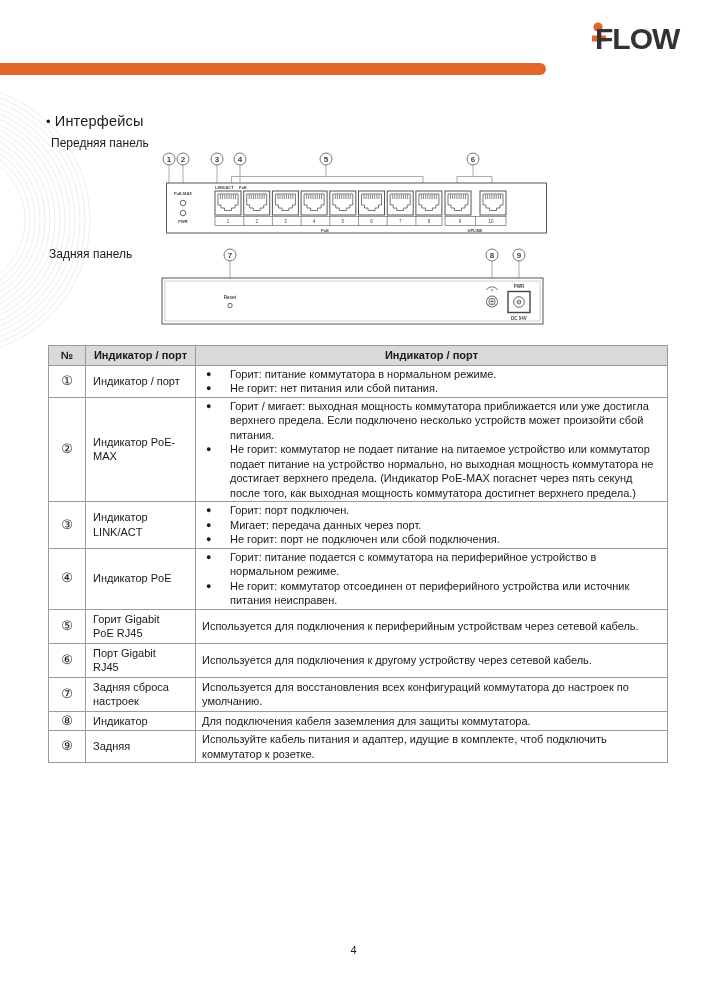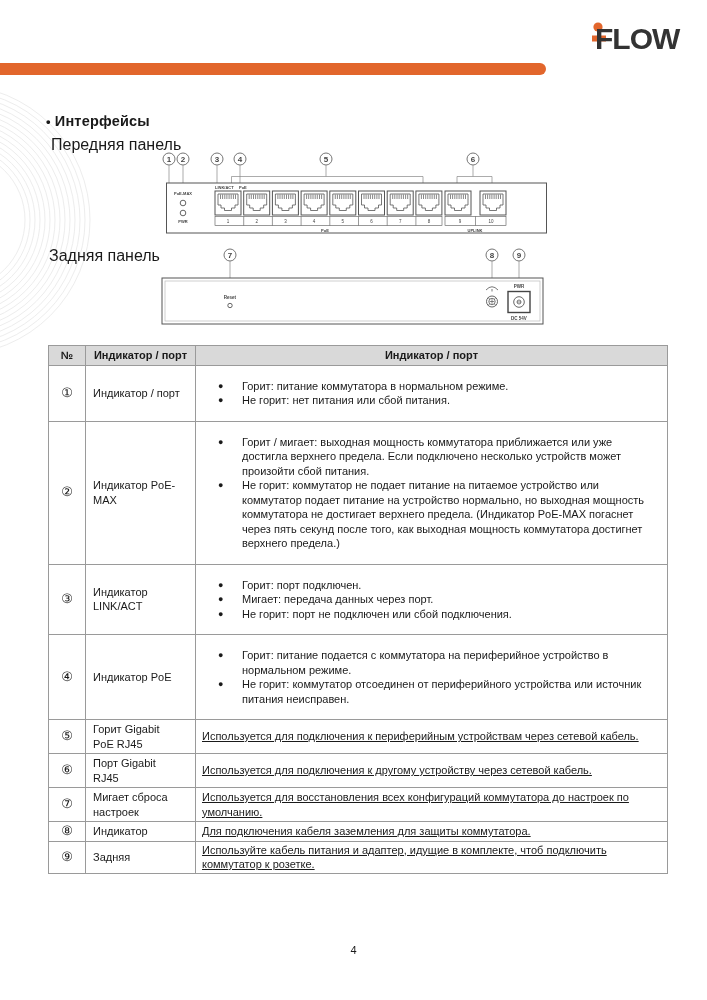--- a/index.html
+++ b/index.html
@@ -11,24 +11,24 @@
   }
   .accent-bar {
     position:absolute; left:0; top:63px; width:546px; height:12px;
     background:#E2662C; border-radius:0 6px 6px 0;
   }
   .swirl { position:absolute; left:0; top:85px; }
   .logo { position:absolute; left:592px; top:20px; }
 
   .section-title {
     position:absolute; left:46px; top:113px;
-    font-size:14.5px; font-weight:bold; letter-spacing:0.2px;
+    font-size:14.5px; font-weight:normal; letter-spacing:0.2px;
   }
   .section-title .bullet { font-size:13px; margin-right:4px; }
-  .panel-label { position:absolute; font-size:16px; }
+  .panel-label { position:absolute; font-size:12px; }
   .front-label { left:51px; top:136px; }
   .rear-label  { left:49px; top:231px;margin-top:16px; }
 
   .front-svg { position:absolute; left:155px; top:145px; }
   .rear-svg  { position:absolute; left:155px; top:245px; }
 
   svg text { font-family:"Liberation Sans", sans-serif; fill:#333; }
   .callout-num { font-size:8px; fill:#444; }
   .tiny { font-size:4.5px; font-weight:bold; fill:#444; }
   .tiny-sm { font-size:4px; font-weight:bold; fill:#444; }
@@ -43,26 +43,26 @@
   table.spec th {
     background:#D9D9D9; font-weight:bold; padding:2px 3px; text-align:center;
     font-size:11px;
   }
   col.c-num { width:37px; }
   col.c-name { width:110px; }
   col.c-desc { width:472px; }
   td.num-cell { text-align:center; vertical-align:middle; font-size:13px; padding:1px; }
   td.name-cell { vertical-align:middle; padding:2px 14px 2px 7px; }
   td.desc-cell { vertical-align:middle; padding:1px 6px 1px 0; }
-  ul.desc-list { margin:12px; padding:0; list-style:none; }
+  ul.desc-list { margin:0; padding:0; list-style:none; }
   ul.desc-list li { position:relative; padding-left:34px; }
   ul.desc-list li::before {
     content:"●"; position:absolute; left:10px; top:0; font-size:9px;
   }
-  .desc-text { padding-left:6px;text-decoration:underline; }
+  .desc-text { padding-left:6px; }
 
   .page-num {
     position:absolute; left:0; top:944px; width:707px;
     text-align:center; font-size:11px;
   }
 </style>
 </head>
 <body>
 
 <svg class="swirl" width="100" height="270" viewBox="0 0 100 270">
@@ -284,21 +284,21 @@
     </tr>
     <tr>
       <td class="num-cell">⑥</td>
       <td class="name-cell">Порт Gigabit RJ45</td>
       <td class="desc-cell">
           <div class="desc-text">Используется для подключения к другому устройству через сетевой кабель.</div>
         </td>
     </tr>
     <tr>
       <td class="num-cell">⑦</td>
-      <td class="name-cell">Мигает сброса настроек</td>
+      <td class="name-cell">Задняя сброса настроек</td>
       <td class="desc-cell">
           <div class="desc-text">Используется для восстановления всех конфигураций коммутатора до настроек по умолчанию.</div>
         </td>
     </tr>
     <tr>
       <td class="num-cell">⑧</td>
       <td class="name-cell">Индикатор</td>
       <td class="desc-cell">
           <div class="desc-text">Для подключения кабеля заземления для защиты коммутатора.</div>
         </td>

